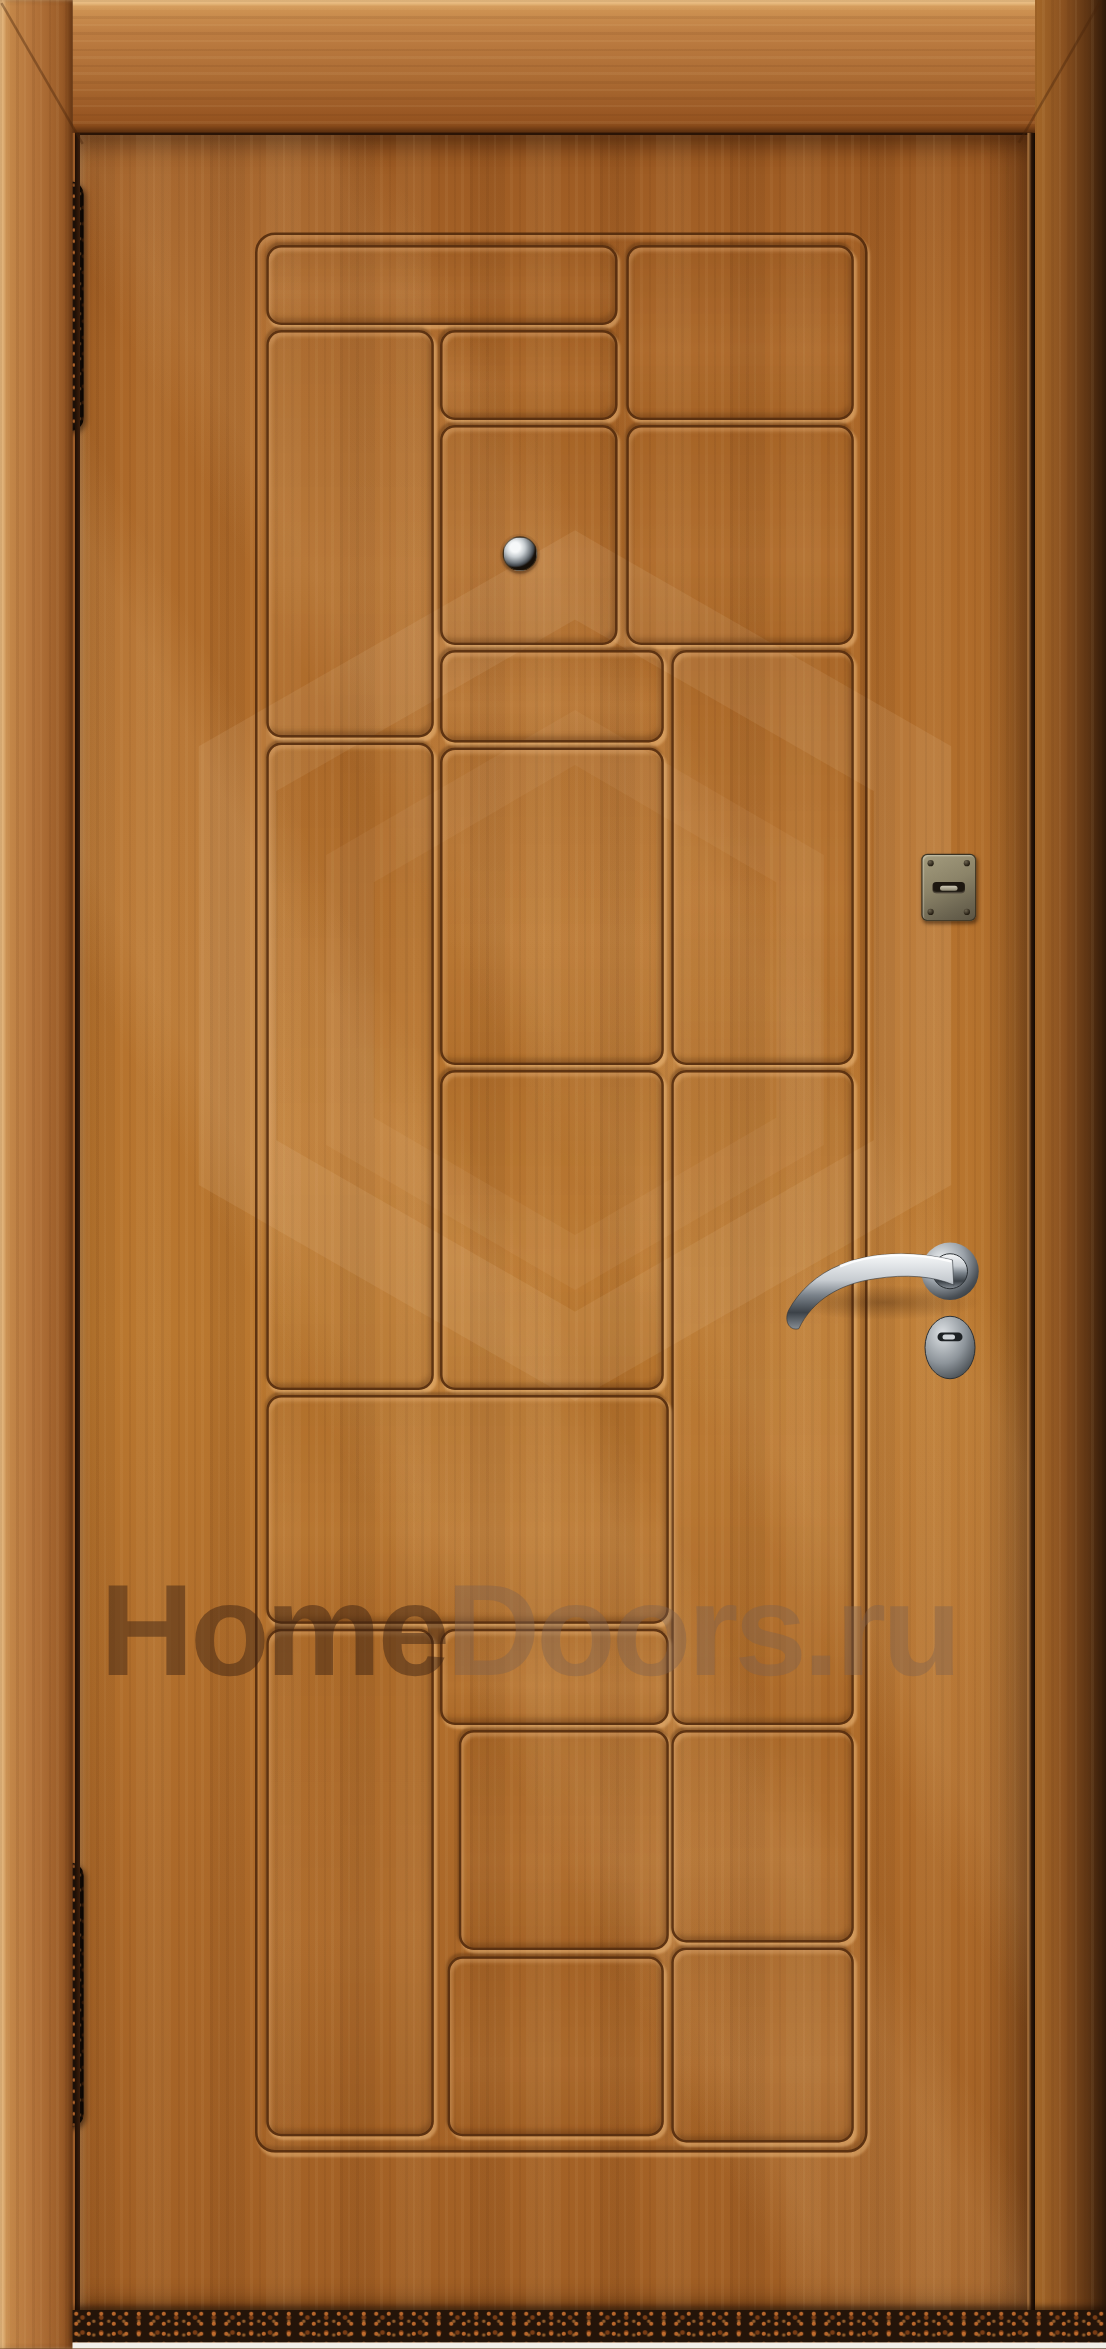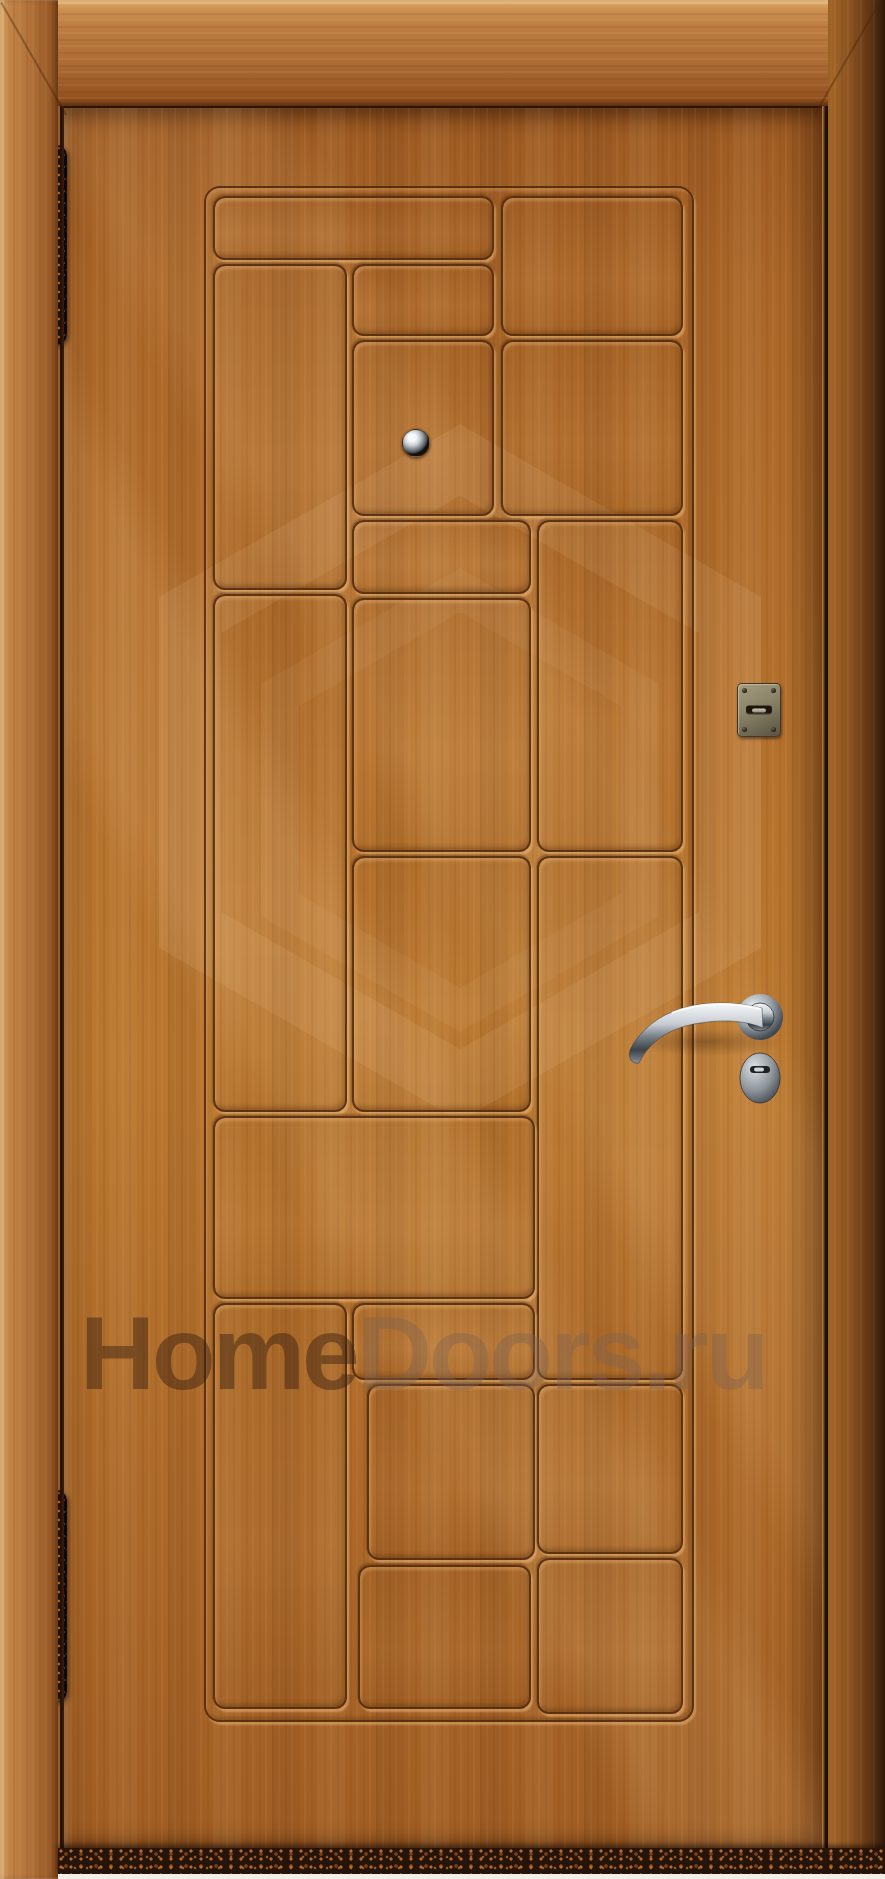--- a/index.html
+++ b/index.html
@@ -45,21 +45,21 @@
   
   .groove{position:absolute;border-radius:12px;border:2px solid rgba(84,44,14,.9);
     box-shadow:2px 3px 2px rgba(250,202,140,.45), -1px -2px 2px rgba(70,34,10,.35),
                inset 2px 3px 3px rgba(248,200,142,.32), inset -2px -3px 4px rgba(82,42,13,.38);
     background:linear-gradient(180deg,rgba(110,60,18,.08),rgba(255,214,155,.05) 60%,rgba(110,60,18,.06));}
   .groove.outer{border-radius:16px;background:none;border-color:rgba(78,40,12,.85);
     box-shadow:2px 3px 2px rgba(250,202,140,.4), inset 2px 3px 3px rgba(248,200,142,.25), inset -2px -3px 3px rgba(82,42,13,.3);}
 
   
   .wm-text{position:absolute;font-weight:bold;font-size:104px;letter-spacing:-3px;
-    white-space:nowrap;filter:blur(.6px);user-select:none;margin-top:48px;}
+    white-space:nowrap;filter:blur(.6px);user-select:none;}
   .wm-text .wm1{color:rgba(58,33,18,.48);}
   .wm-text .wm2{color:rgba(124,98,80,.40);}
   .wm-logo{position:absolute;left:120px;top:400px;opacity:.9;}
 
   
   .peephole{position:absolute;width:26px;height:26px;border-radius:50%;
     background:radial-gradient(circle at 35% 30%,#f6f8f9 0 16%,#c6ccd0 32%,#757c82 50%,#41464b 60%,#171009 66%,#171009 100%);
     border:1px solid rgba(70,50,25,.7);
     box-shadow:0 2px 3px rgba(30,12,2,.45), 0 0 0 2px rgba(120,80,40,.18);}
   .plate{position:absolute;border-radius:5px;

